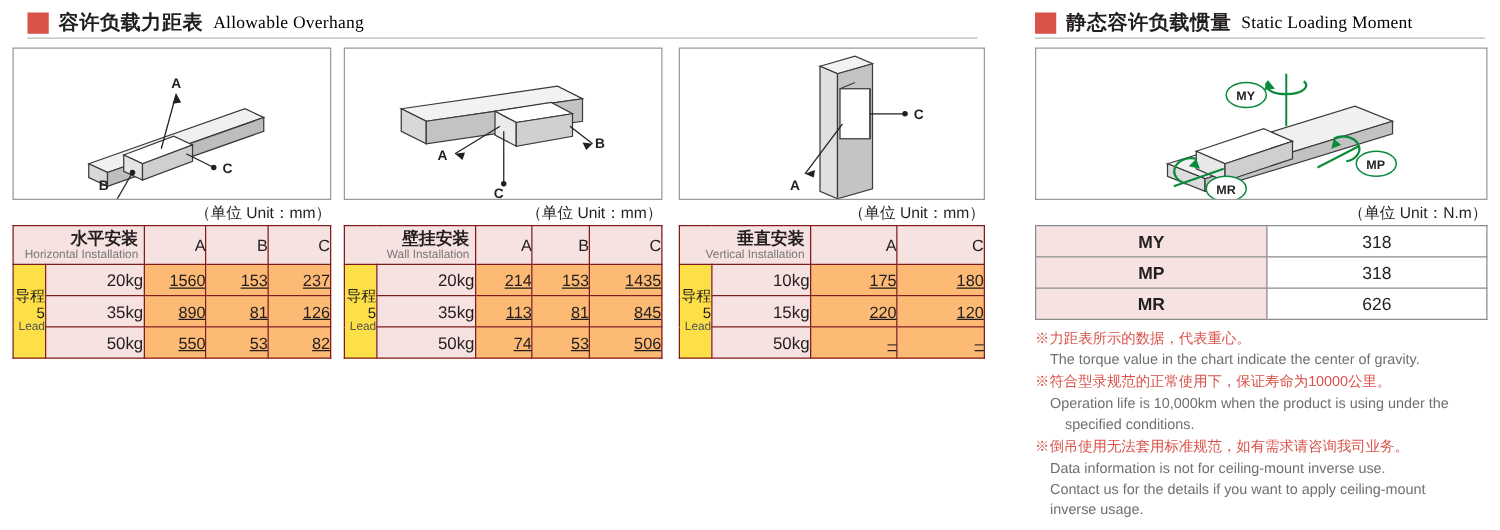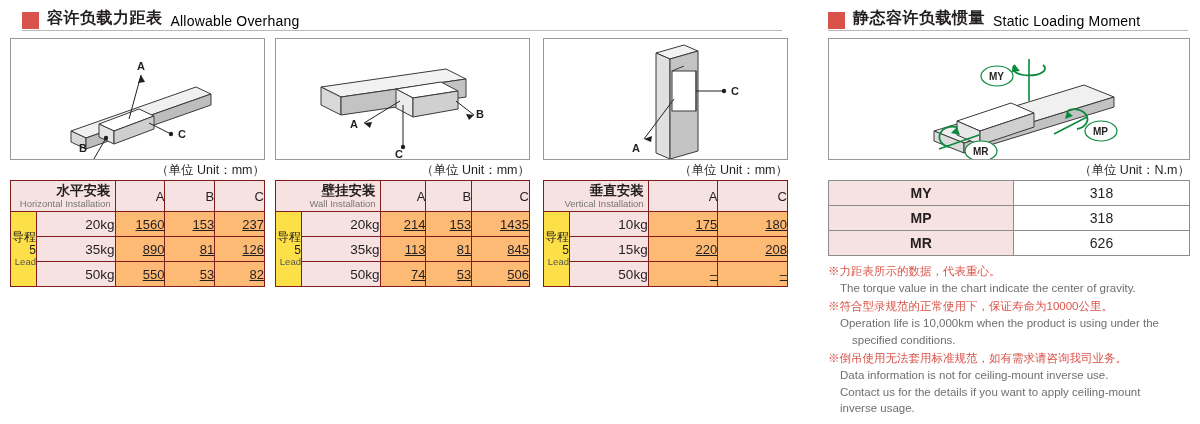--- a/index.html
+++ b/index.html
@@ -10,22 +10,23 @@
     font-family: "Liberation Sans", sans-serif;
     color: #231f20;
     overflow: hidden;
   }
   .page { position: relative; width: 1200px; height: 424px; }
 
   
   .sec-head {
     position: absolute;
     display: flex;
-    align-items: flex-end;
+    align-items: center;
     gap: 8px;
+    font-family: Liberation Serif, serif;
   }
   .sec-bar {
     width: 17px; height: 17px;
     background: #d9534a;
     flex: 0 0 auto;
   }
   .sec-cn {
     font-size: 16px;
     font-weight: bold;
     letter-spacing: .5px;
@@ -337,21 +338,21 @@
         <div>5</div>
         <div class="en">Lead</div>
       </td>
       <td class="wt-cell" style="width:79px; height:25px;">10kg</td>
       <td class="val-cell">175</td>
       <td class="val-cell">180</td>
     </tr>
     <tr>
       <td class="wt-cell" style="height:25px;">15kg</td>
       <td class="val-cell">220</td>
-      <td class="val-cell">208</td>
+      <td class="val-cell">120</td>
     </tr>
     <tr>
       <td class="wt-cell" style="height:25px;">50kg</td>
       <td class="val-cell">–</td>
       <td class="val-cell">–</td>
     </tr>
   </tbody>
     </table>
 
   <table class="moment" style="left:828px; top:180px; width:362px;">

